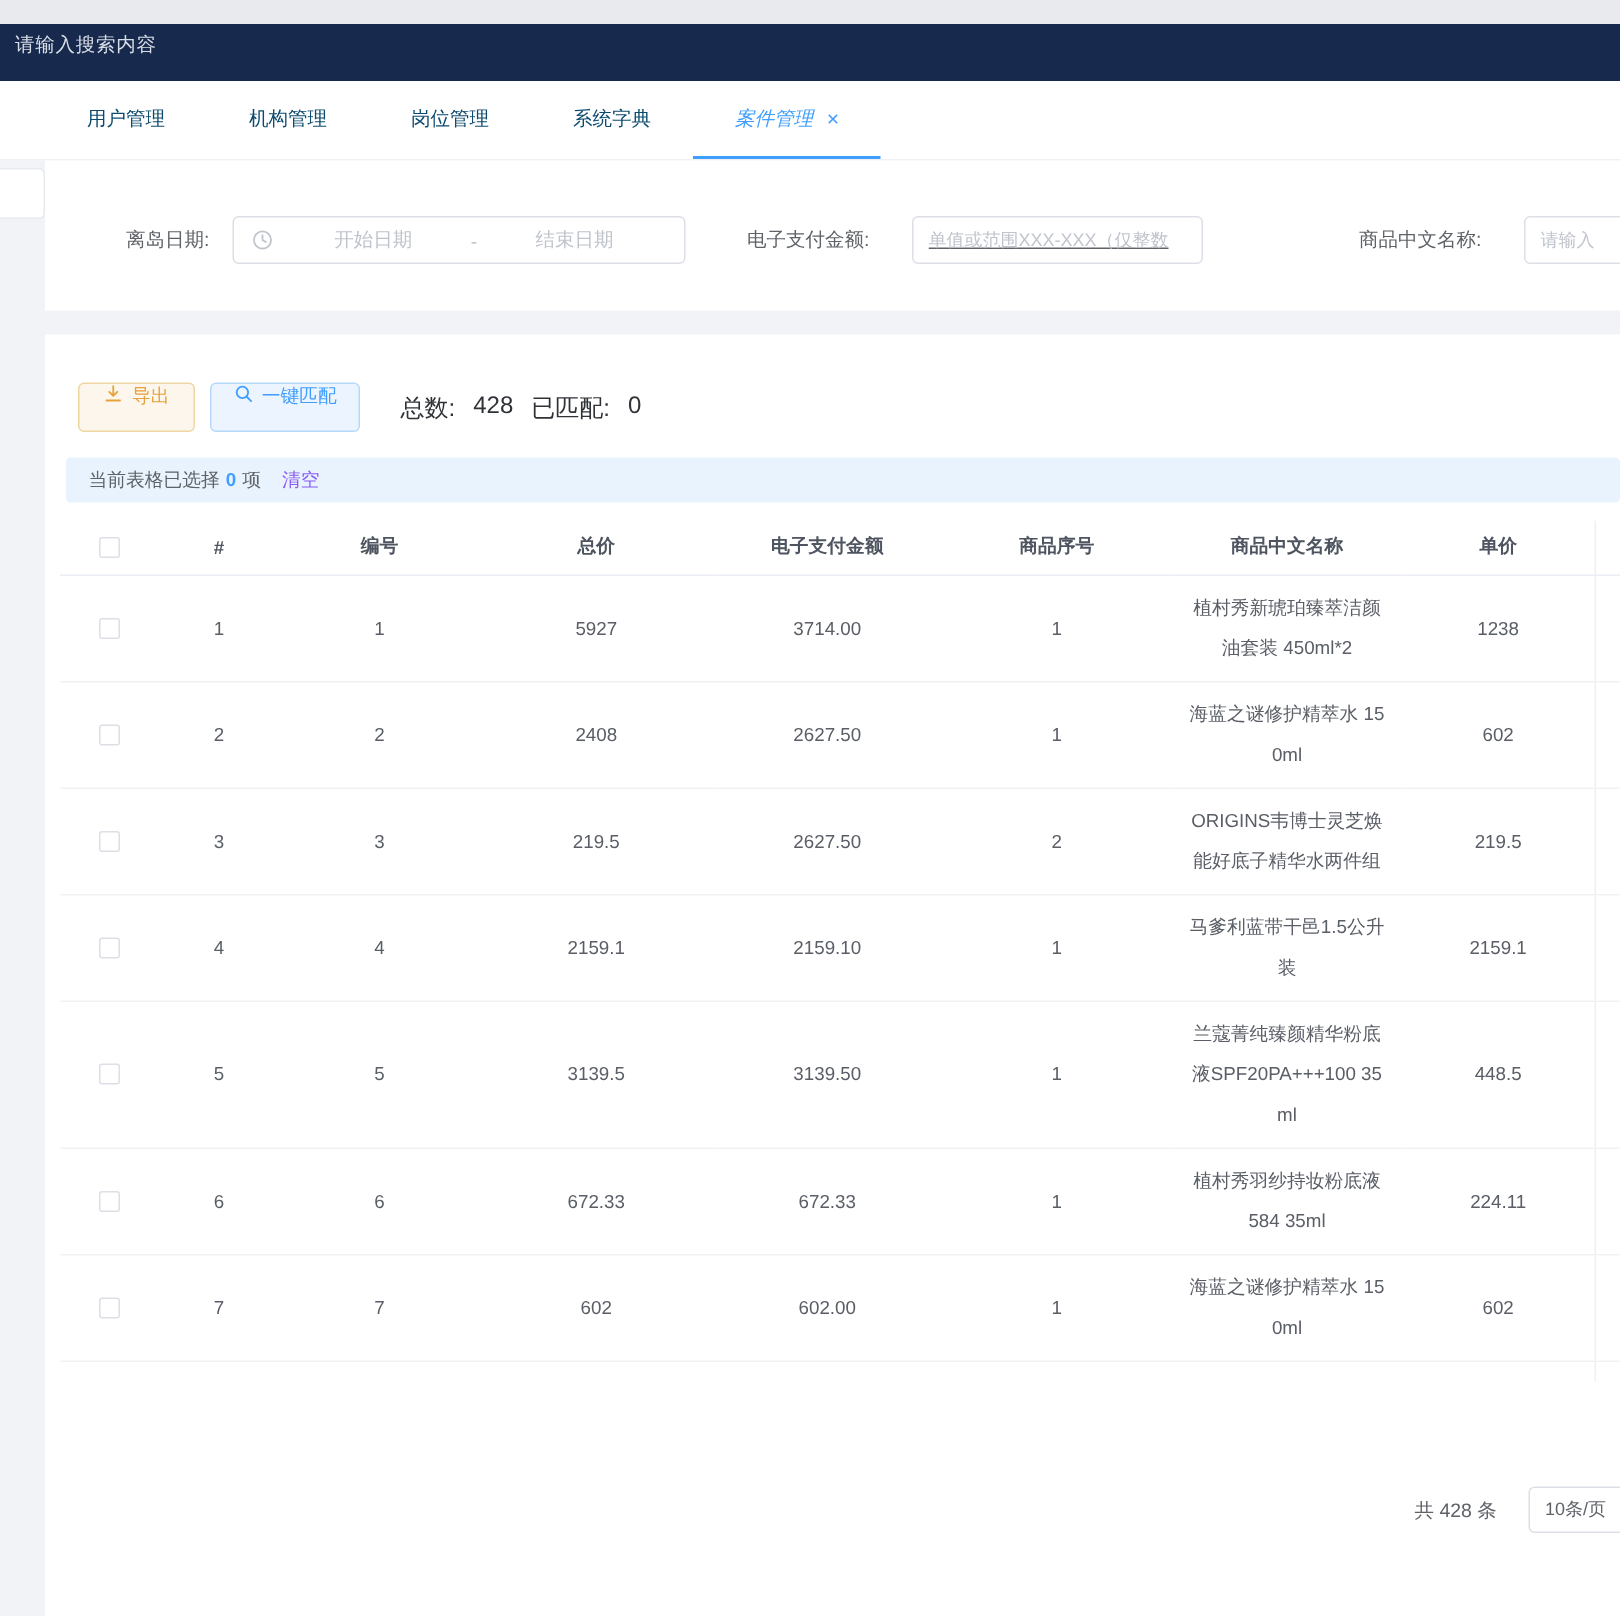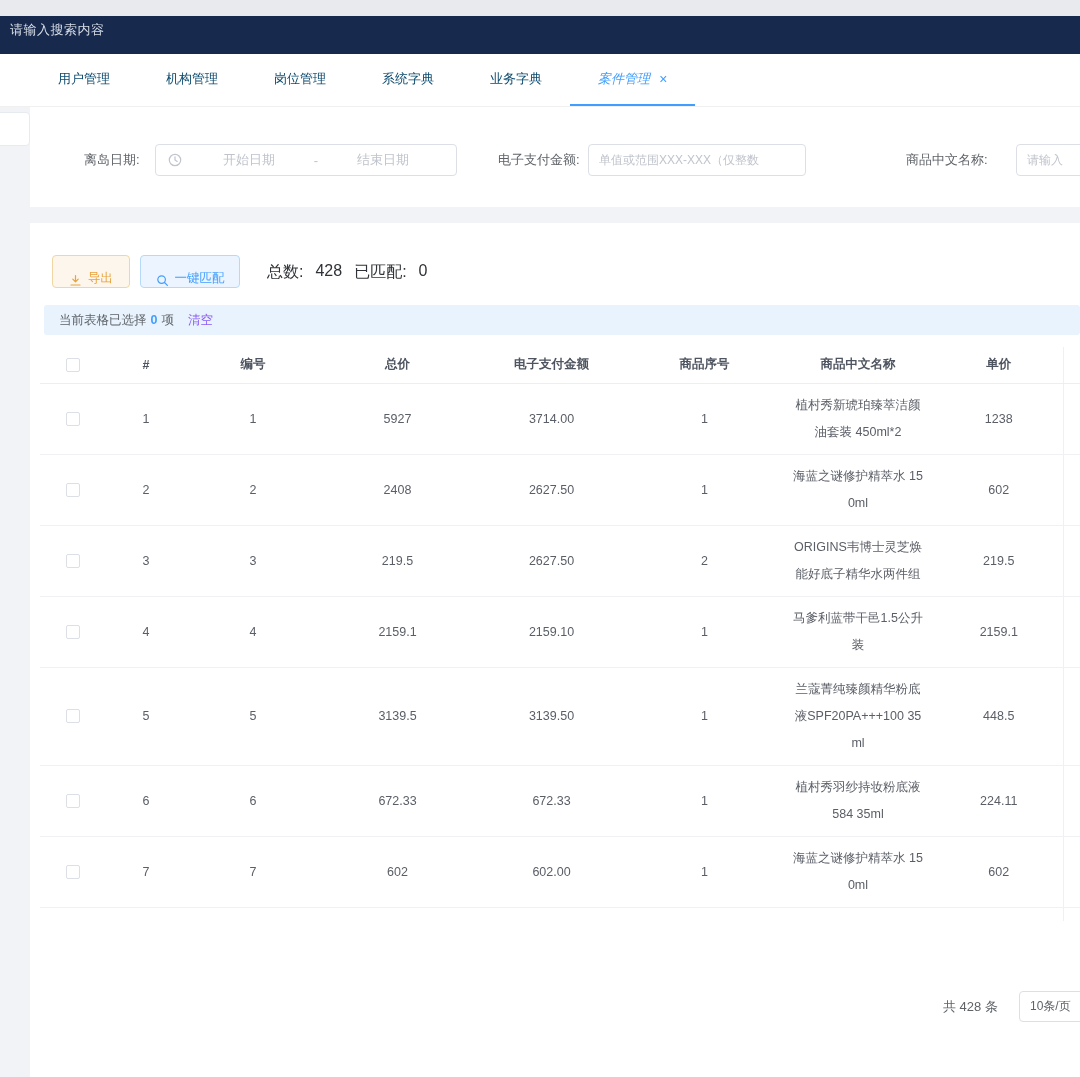--- a/index.html
+++ b/index.html
@@ -25,26 +25,26 @@
   
   .flabel { position:absolute; top:128px; height:32px; line-height:32px; font-size:13px; color:#5f6368; }
   .fl-date { left:84px; }
   .fl-amount { left:498px; }
   .fl-name { left:906px; }
   .date-range { position:absolute; left:155px; top:128px; width:302px; height:32px; background:#fff; border:1px solid #dcdfe6; border-radius:4px; display:flex; align-items:center; padding:0 12px; }
   .date-range .ph { flex:1; text-align:center; font-size:13px; color:#bfc4cc; }
   .date-sep { font-size:13px; color:#bfc4cc; padding:0 4px; }
   .f-input { position:absolute; top:128px; height:32px; border:1px solid #dcdfe6; border-radius:4px; background:#fff; font-size:12px; color:#5f6368; padding:0 10px; outline:none; font-family:"Liberation Sans","DejaVu Sans",sans-serif; }
   .f-input::placeholder { color:#c0c4cc; }
-  .in-amount { left:588px; width:218px; }
+  .in-amount { left:608px; width:194px;text-decoration:underline; }
   .in-name { left:1016px; width:80px; }
   .clock-svg { width:14px; height:14px; margin-right:6px; flex:none; }
 
   
-  .btn { position:absolute; top:239px; height:33px; border-radius:4px; font-size:12.5px; display:flex; align-items:flex-end; justify-content:center; gap:6px; cursor:pointer; }
+  .btn { position:absolute; top:239px; height:33px; border-radius:4px; font-size:12.5px; display:flex; align-items:flex-start; justify-content:center; gap:6px; cursor:pointer; }
   .btn-export { left:52px; width:78px; background:#fdf6ec; border:1px solid #f0d6a3; color:#e6a23c; }
   .btn-match { left:140px; width:100px; background:#ecf5ff; border:1px solid #b6d9f9; color:#409eff; }
   .counts { position:absolute; left:267px; top:246px; font-size:16px; color:#2f3236; font-weight:500; display:flex; gap:12px; }
 
   
   .sel-bar { position:absolute; left:44px; top:289px; width:1036px; height:30px; background:#e9f3fd; border-radius:3px; display:flex; align-items:center; padding-left:15px; font-size:12.5px; color:#5f6368; }
   .sel-count { color:#409eff; font-weight:bold; padding:0 4px; }
   .sel-clear { color:#8b5cf6; margin-left:14px; cursor:pointer; }
 
   
@@ -76,23 +76,20 @@
         <span>用户管理</span>
       </div>
       <div class="tab">
         <span>机构管理</span>
       </div>
       <div class="tab">
         <span>岗位管理</span>
       </div>
       <div class="tab">
         <span>系统字典</span>
-      </div>
-      <div class="tab">
-        <span>业务字典</span>
       </div>
       <div class="tab active">
         <span>案件管理</span>
         <span class="tab-close">×</span>
       </div>
     </div>
 
   <div class="filter-card"></div>
   <div class="main-card"></div>
   <div class="fragment-box"></div>

